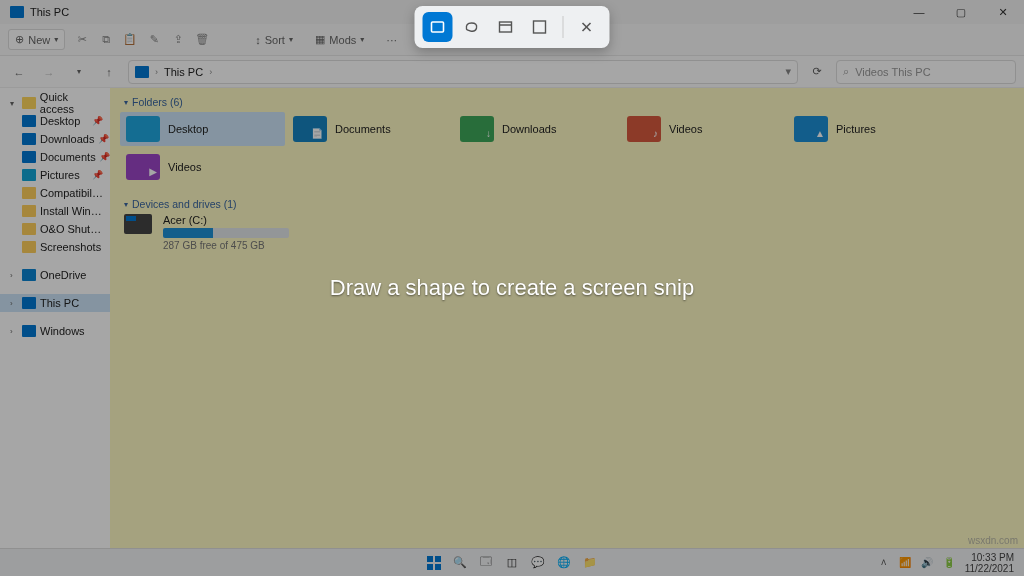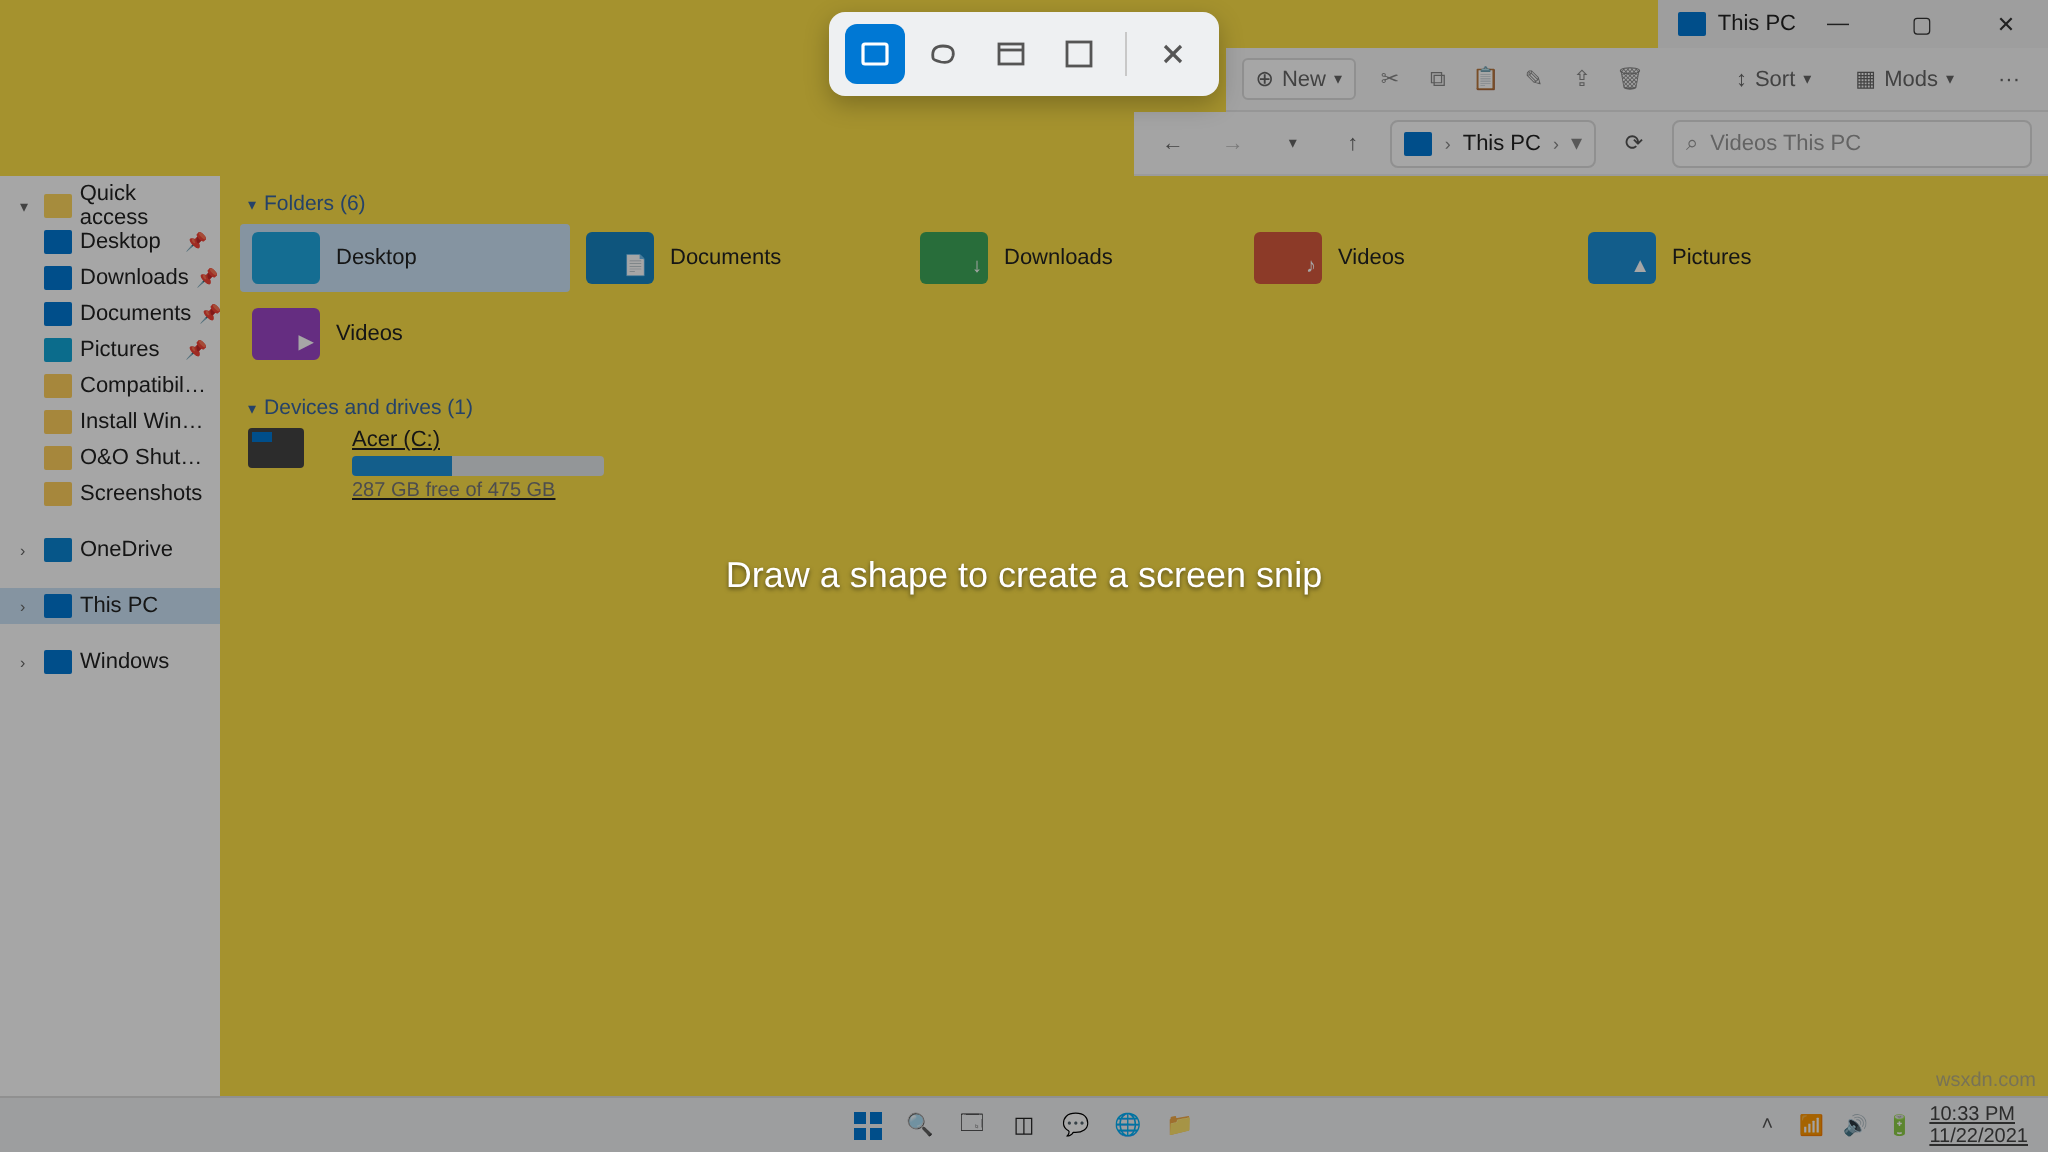--- a/index.html
+++ b/index.html
@@ -1,26 +1,26 @@
 <!DOCTYPE html>
 <html><head>
 <meta charset="utf-8">
 <style>
   * { margin: 0; padding: 0; box-sizing: border-box; font-family: "Segoe UI", Arial, sans-serif; }
   body { width: 1024px; height: 576px; overflow: hidden; background: #f3f3f3; position: relative; font-size: 11px; color: #222; }
   
   .snip-overlay { position: absolute; inset: 0; background: rgba(0,0,0,0.35); z-index: 50; pointer-events: none; }
-  .snip-text { position: absolute; top: 50%; left: 50%; transform: translate(-50%,-50%); color: #fff; font-size: 18px; font-weight: 400; z-index: 60; text-shadow: 0 1px 2px rgba(0,0,0,.5); }
+  .snip-text { position: absolute; top: 50%; left: 50%; transform: translate(-50%,-50%); color: #fff; font-size: 22px; font-weight: 400; z-index: 60; text-shadow: 0 1px 2px rgba(0,0,0,.5); }
   
   .snip-bar { position: absolute; top: 6px; left: 50%; transform: translateX(-50%); background: #eef0f2; border-radius: 8px; padding: 6px 8px; display: flex; align-items: center; gap: 4px; z-index: 70; box-shadow: 0 4px 12px rgba(0,0,0,.25); }
   .snip-btn { width: 30px; height: 30px; display: flex; align-items: center; justify-content: center; border-radius: 6px; color: #555; }
   .snip-btn.active { background: #0078d4; color: #fff; }
   .snip-divider { width: 1px; height: 22px; background: #c8c8c8; margin: 0 4px; }
   
-  .window { position: absolute; inset: 0; background: #fde047; display: flex; flex-direction: column; align-items: flex-end; }
+  .window { position: absolute; inset: 0; background: #fef9c3; display: flex; flex-direction: column; }
   .titlebar { height: 24px; display: flex; align-items: center; background: #f3f3f3; }
   .title-left { display: flex; align-items: center; gap: 6px; padding-left: 10px; }
   .title-icon { width: 14px; height: 12px; background: #0078d4; border-radius: 1px; }
   .win-controls { margin-left: auto; display: flex; }
   .win-ctrl { width: 42px; height: 24px; display: flex; align-items: center; justify-content: center; color: #333; }
   
   .ribbon { height: 32px; background: #f9f9f9; border-bottom: 1px solid #e6e6e6; display: flex; align-items: center; padding: 0 8px; gap: 10px; color: #666; }
   .ribbon .btn { display: flex; align-items: center; gap: 4px; padding: 3px 6px; border-radius: 3px; }
   .ribbon .btn.primary { background: #fff; border: 1px solid #ddd; }
   .ribbon-ico { width: 14px; height: 14px; display: flex; align-items: center; justify-content: center; color: #888; }
@@ -56,39 +56,39 @@
   .folder-tile { width: 165px; height: 34px; display: flex; align-items: center; gap: 8px; padding: 0 6px; margin: 0 2px 4px 0; border-radius: 2px; }
   .folder-tile.selected { background: #cce4f7; }
   .folder-ico { width: 34px; height: 26px; border-radius: 3px; position: relative; }
   .fico-desktop { background: #1fa8e0; }
   .fico-docs { background: #1683c1; }
   .fico-dl { background: #3ea85a; }
   .fico-music { background: #d85a3e; }
   .fico-pic { background: #1d8fd6; }
   .fico-vid { background: #9b45c7; }
   .fico-glyph { position: absolute; right: 3px; bottom: 3px; color: #fff; font-size: 10px; }
-  .drive-row { display: flex; gap: 24px; padding-left: 4px; text-decoration: underline; }
+  .drive-row { display: flex; gap: 11px; padding-left: 4px; }
   .drive-ico { width: 28px; height: 20px; background: #444; border-radius: 2px; position: relative; }
   .drive-ico::after { content: ""; position: absolute; left: 2px; top: 2px; width: 10px; height: 5px; background: #0078d4; }
   .drive-info { display: flex; flex-direction: column; gap: 2px; }
   .drive-bar { width: 126px; height: 10px; background: #e2e6ea; border-radius: 2px; overflow: hidden; }
   .drive-fill { height: 100%; background: #1e91d6; width: 40%; }
   .drive-sub { color: #777; font-size: 10px; }
   
   .status { height: 20px; border-top: 1px solid #e5e5e5; background: #fafafa; display: flex; align-items: center; padding: 0 10px; gap: 6px; color: #555; }
   .status-sep { width: 1px; height: 12px; background: #ccc; }
   .status-right { margin-left: auto; display: flex; gap: 4px; }
   .view-ico { width: 18px; height: 14px; border: 1px solid #bbb; }
   
   .taskbar { position: absolute; bottom: 0; left: 0; right: 0; height: 28px; background: #f2f3f5; border-top: 1px solid #ddd; display: flex; align-items: center; z-index: 10; }
   .task-center { position: absolute; left: 50%; transform: translateX(-50%); display: flex; gap: 8px; align-items: center; }
   .task-ico { width: 18px; height: 18px; display: flex; align-items: center; justify-content: center; }
   .task-right { margin-left: auto; display: flex; align-items: center; gap: 8px; padding-right: 10px; color: #444; font-size: 10px; }
   .tray-ico { width: 14px; height: 14px; display: flex; align-items: center; justify-content: center; color: #555; }
-  .clock { text-align: left; line-height: 1.1; text-decoration: underline; }
+  .clock { text-align: right; line-height: 1.1; }
   
   .wm { position: absolute; right: 6px; bottom: 30px; color: #666; font-size: 10px; z-index: 100; opacity: .7; }
 </style>
 </head>
 <body>
 
 <div class="window">
 
   <div class="titlebar">
     <div class="title-left">

